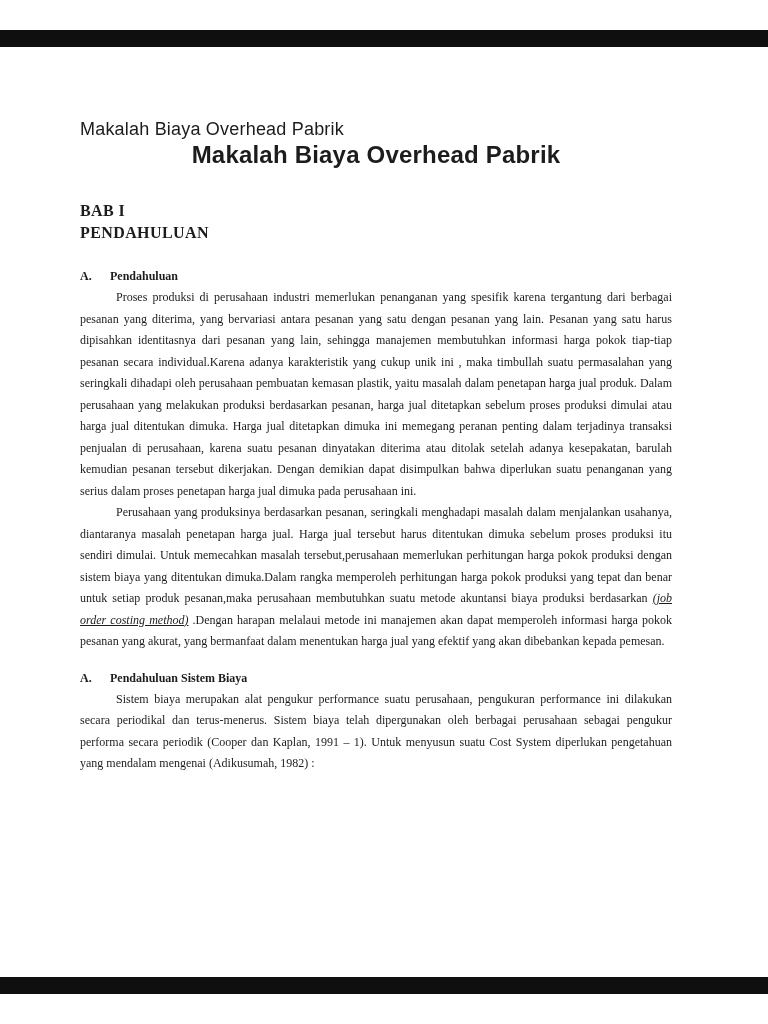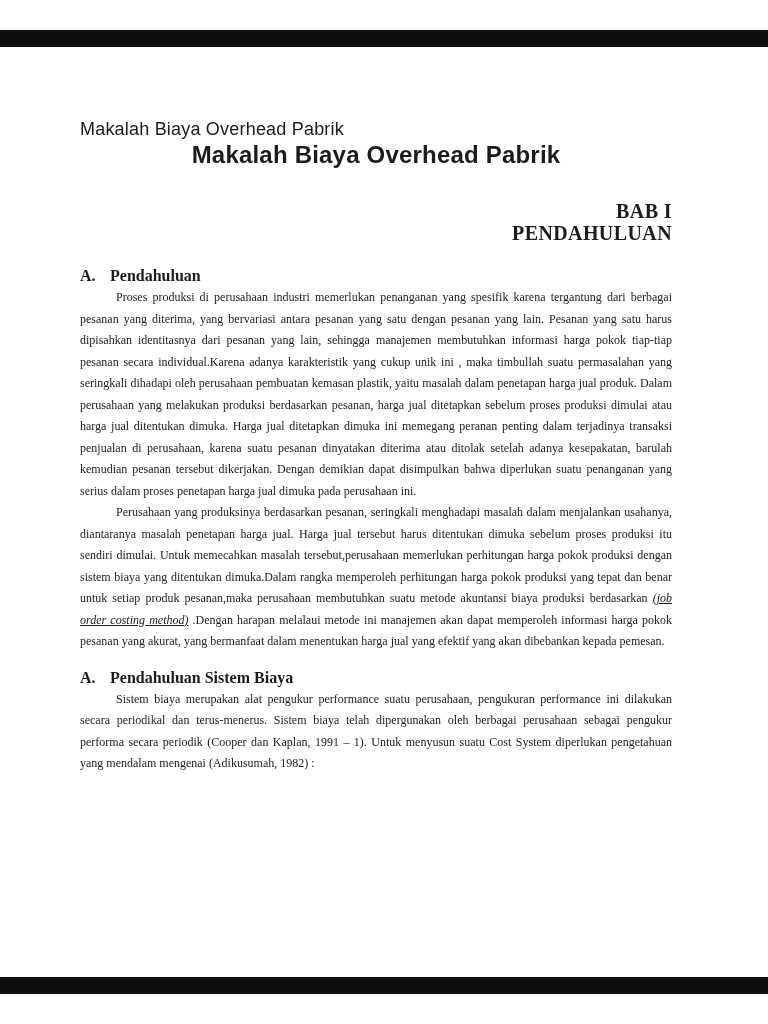--- a/index.html
+++ b/index.html
@@ -38,30 +38,30 @@
     font-family: "Liberation Sans", sans-serif;
     font-size: 24px;
     font-weight: bold;
     text-align: center;
     line-height: 28px;
     margin-top: 2px;
     letter-spacing: 0.2px;
   }
   .chapter-block { margin-top: 31px; }
   .chapter-label, .chapter-title {
-    text-align: right;
+    text-align: left;
     font-weight: bold;
-    font-size: 20px;
+    font-size: 16px;
     line-height: 22px;
     letter-spacing: 0.4px;
   }
   .section-heading {
     margin-top: 21px;
     font-weight: bold;
-    font-size: 16px;
+    font-size: 12px;
     line-height: 22px;
   }
   .sec-num { display: inline-block; width: 30px; }
   .para {
     font-size: 12px;
     line-height: 21.5px;
     text-align: justify;
     text-indent: 36px;
     margin: 0;
   }

